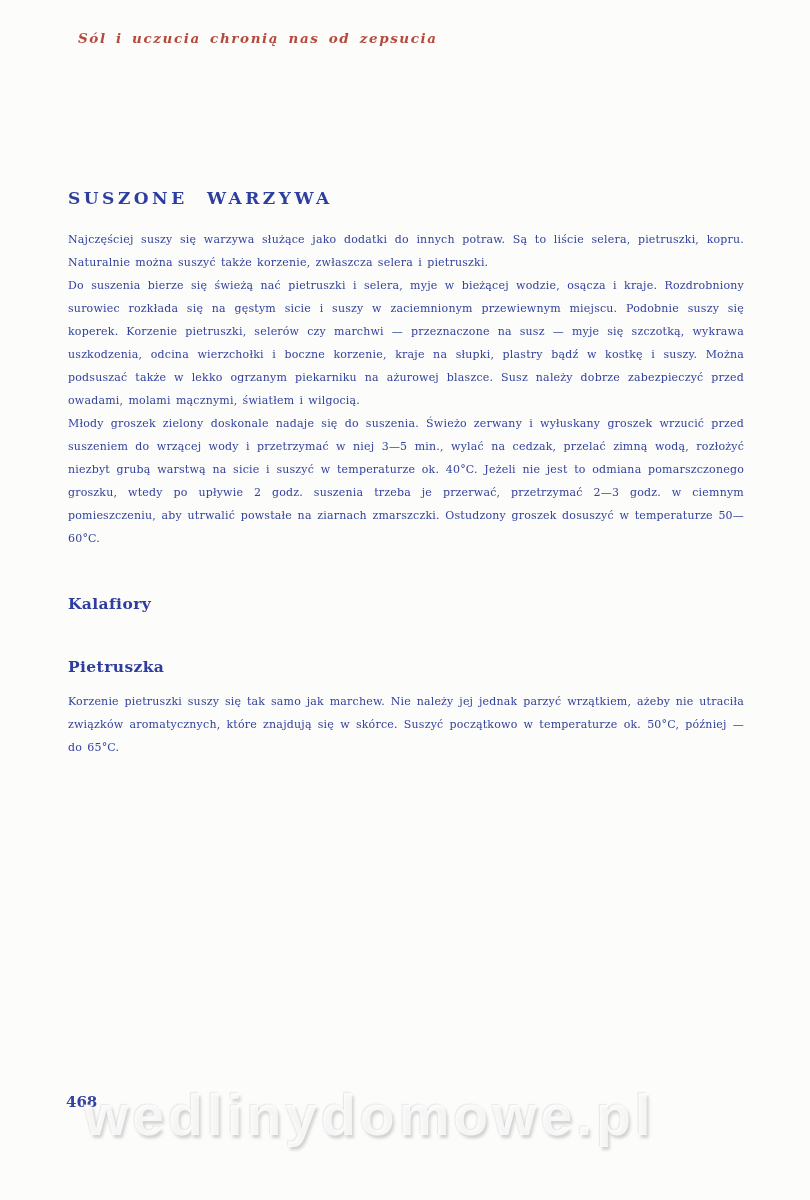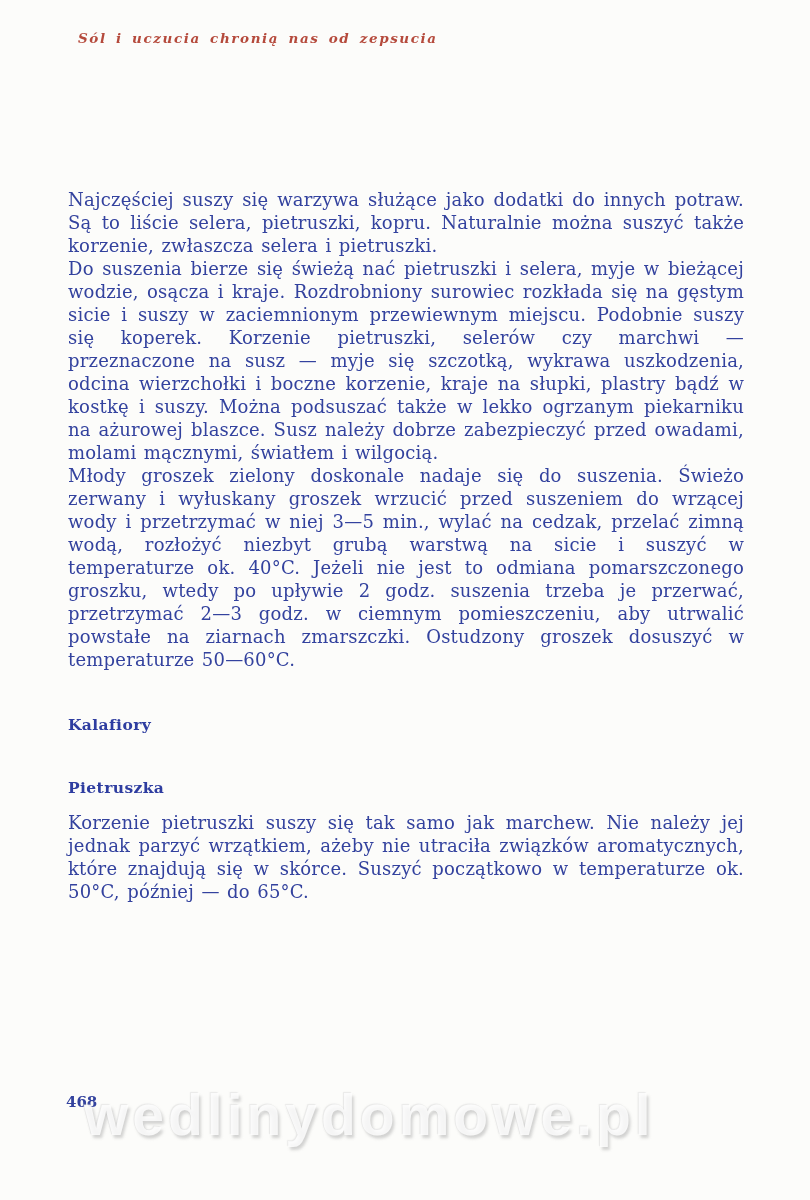--- a/index.html
+++ b/index.html
@@ -22,21 +22,21 @@
     color:#33429e;
   }
   .doc-title{
     margin:0 0 20px 0;
     font-size:17px;font-weight:bold;
     letter-spacing:3.5px;word-spacing:10px;
     color:#2e3da0;
   }
   p.body-par{
     margin:0;
-    font-size:18px;line-height:23px;
+    font-size:11px;line-height:23px;
     text-align:justify;
     letter-spacing:0.2px;word-spacing:1.5px;
     color:#33429e;
   }
   h2.section-heading{
     margin:44px 0 14px 0;
     font-size:15.5px;font-weight:bold;
     letter-spacing:0.4px;
     color:#2e3da0;
   }
@@ -61,20 +61,21 @@
 </style>
 </head>
 <body>
 
 <div class="page">
 
   <div class="running-header">Sól i uczucia chronią nas od zepsucia</div>
 
   <div class="content">
 
+    <h1 class="doc-title">SUSZONE WARZYWA</h1>
 
     <p class="body-par">Najczęściej suszy się warzywa służące jako dodatki do innych potraw. Są to liście selera, pietruszki, kopru. Naturalnie można suszyć także korzenie, zwłaszcza selera i pietruszki.</p>
 
     <p class="body-par">Do suszenia bierze się świeżą nać pietruszki i selera, myje w bieżącej wodzie, osącza i kraje. Rozdrobniony surowiec rozkłada się na gęstym sicie i suszy w zaciemnionym przewiewnym miejscu. Podobnie suszy się koperek. Korzenie pietruszki, selerów czy marchwi — przeznaczone na susz — myje się szczotką, wykrawa uszkodzenia, odcina wierzchołki i boczne korzenie, kraje na słupki, plastry bądź w kostkę i suszy. Można podsuszać także w lekko ogrzanym piekarniku na ażurowej blaszce. Susz należy dobrze zabezpieczyć przed owadami, molami mącznymi, światłem i wilgocią.</p>
 
     <p class="body-par">Młody groszek zielony doskonale nadaje się do suszenia. Świeżo zerwany i wyłuskany groszek wrzucić przed suszeniem do wrzącej wody i przetrzymać w niej 3—5 min., wylać na cedzak, przelać zimną wodą, rozłożyć niezbyt grubą warstwą na sicie i suszyć w temperaturze ok. 40°C. Jeżeli nie jest to odmiana pomarszczonego groszku, wtedy po upływie 2 godz. suszenia trzeba je przerwać, przetrzymać 2—3 godz. w ciemnym pomieszczeniu, aby utrwalić powstałe na ziarnach zmarszczki. Ostudzony groszek dosuszyć w temperaturze 50—60°C.</p>
 
     <h2 class="section-heading">Kalafiory</h2>
 
 

